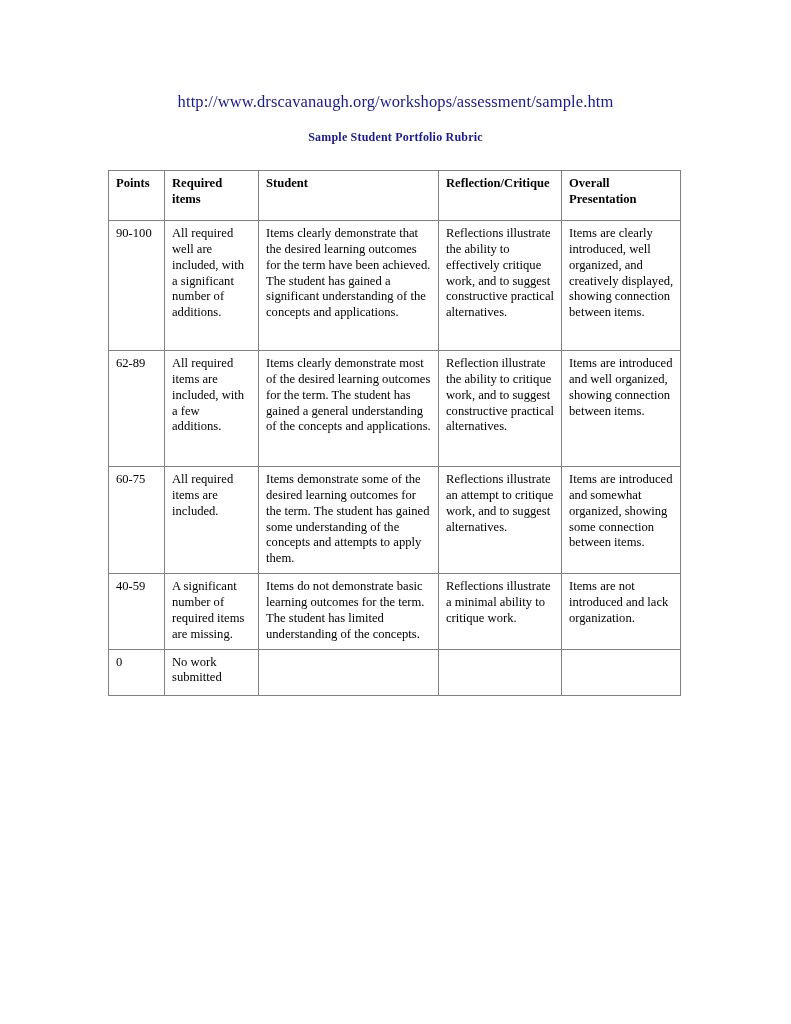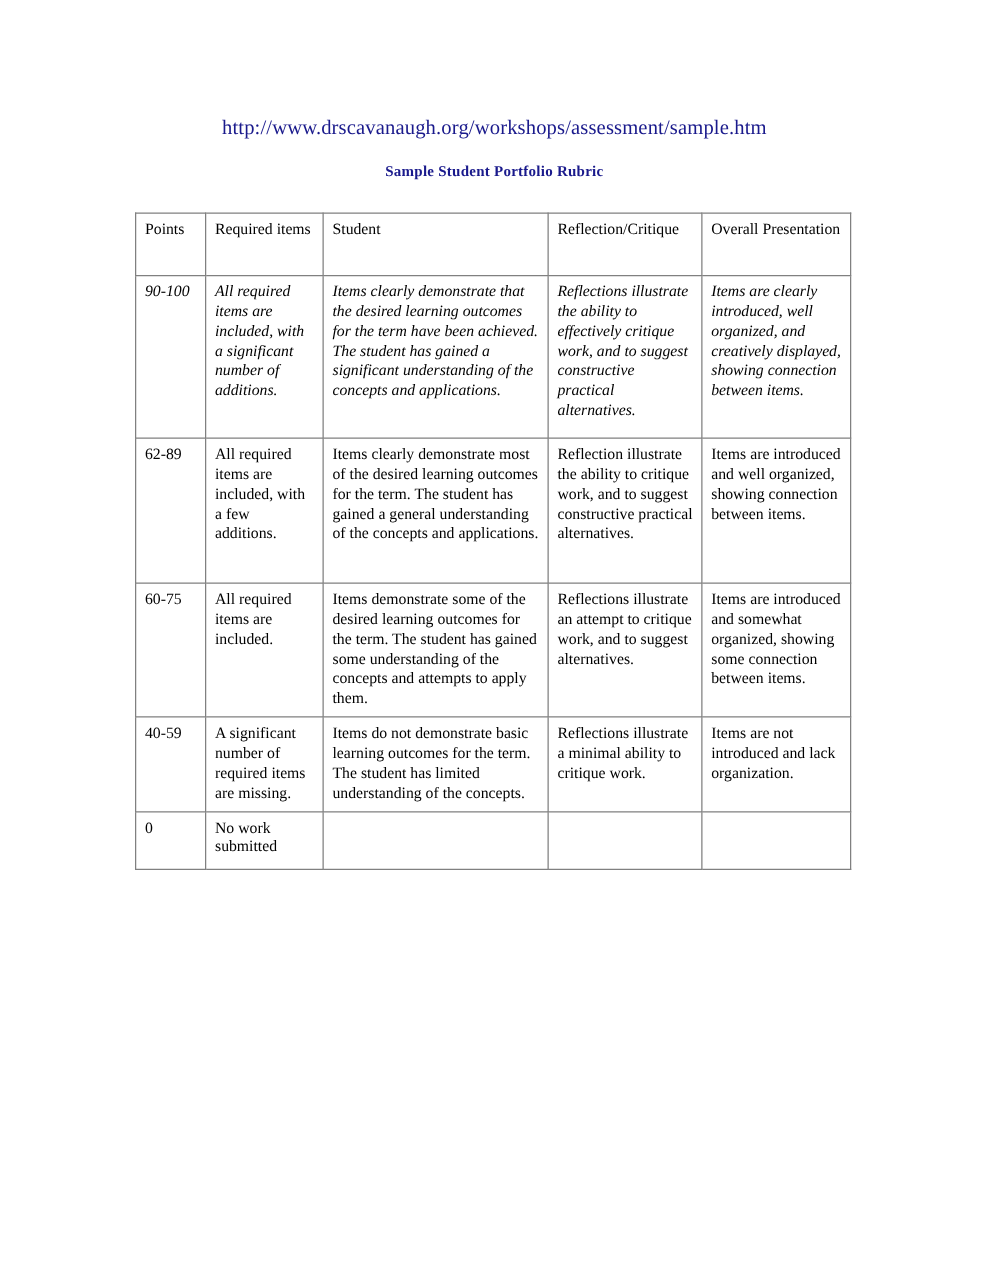--- a/index.html
+++ b/index.html
@@ -72,31 +72,31 @@
     text-align: left;
     padding: 5px 6px 6px 7px;
     font-family: "Liberation Serif", "DejaVu Serif", serif;
     font-size: 12.6px;
     line-height: 1.26;
     color: #000000;
     background: #ffffff;
   }
 
   table.rubric th {
-    font-weight: normal;
+    font-weight: bold;
   }
 
   
   col.c-points       { width: 56px; }
   col.c-required     { width: 94px; }
   col.c-concepts     { width: 180px; }
   col.c-reflection   { width: 123px; }
   col.c-overall      { width: 119px; }
 
-  .row-1 td { height: 118px; font-style: italic; }
+  .row-1 td { height: 118px; }
   .row-2 td { height: 104px; }
   .row-3 td { height: 90px; }
   .row-4 td { height: 62px; }
   .row-5 td { height: 34px; }
   .hdr th   { height: 38px; }
 
   .cell-empty { }
 </style>
 </head>
 <body>
@@ -121,21 +121,21 @@
           <th>Points</th>
           <th>Required items</th>
           <th>Student</th>
           <th>Reflection/Critique</th>
           <th>Overall Presentation</th>
         </tr>
       </thead>
       <tbody>
         <tr class="row-1">
           <td>90-100</td>
-          <td>All required items are included, with a significant number of additions.</td>
+          <td>All required well are included, with a significant number of additions.</td>
           <td>Items clearly demonstrate that the desired learning outcomes for the term have been achieved. The student has gained a significant understanding of the concepts and applications.</td>
           <td>Reflections illustrate the ability to effectively critique work, and to suggest constructive practical alternatives.</td>
           <td>Items are clearly introduced, well organized, and creatively displayed, showing connection between items.</td>
         </tr>
         <tr class="row-2">
           <td>62-89</td>
           <td>All required items are included, with a few additions.</td>
           <td>Items clearly demonstrate most of the desired learning outcomes for the term. The student has gained a general understanding of the concepts and applications.</td>
           <td>Reflection illustrate the ability to critique work, and to suggest constructive practical alternatives.</td>
           <td>Items are introduced and well organized, showing connection between items.</td>

